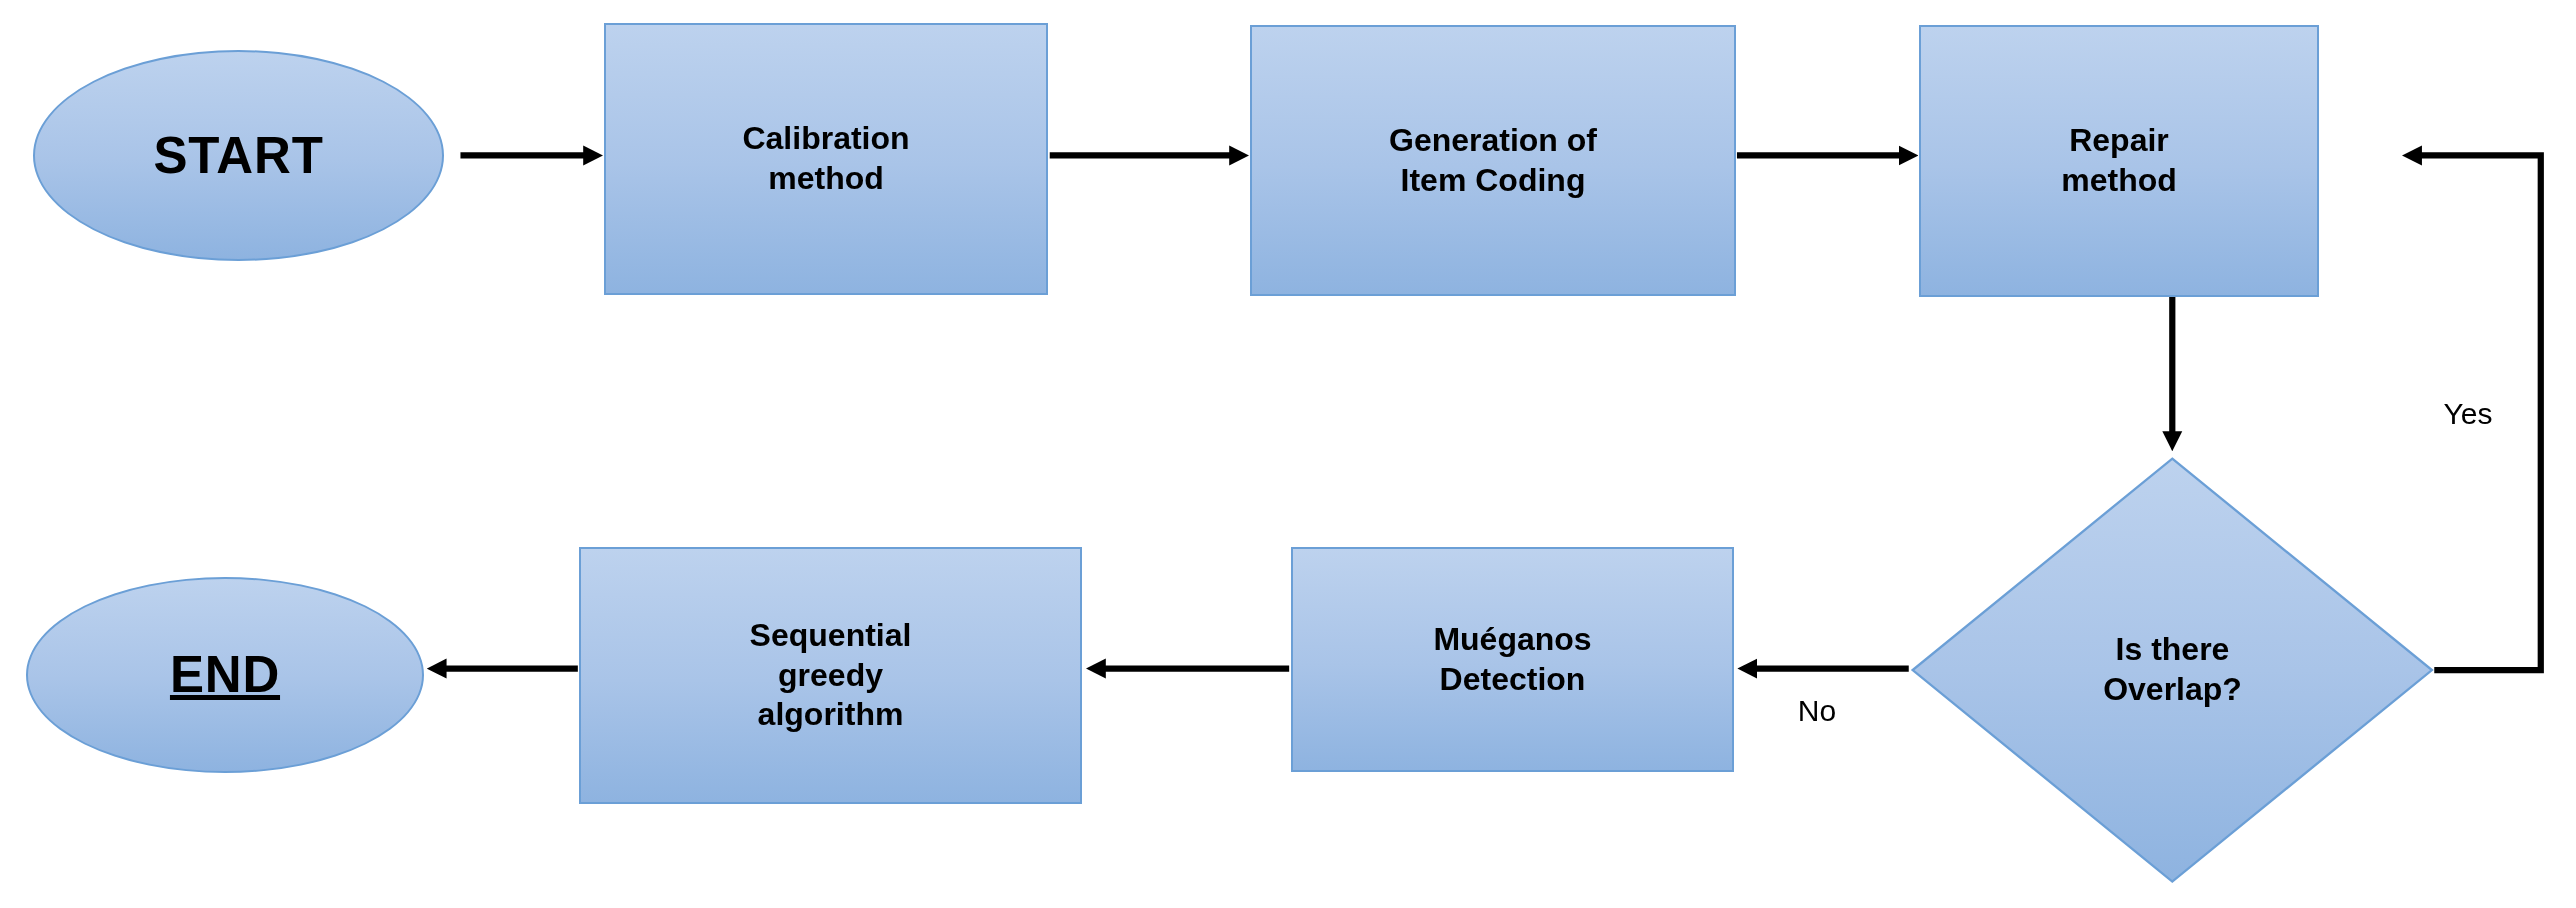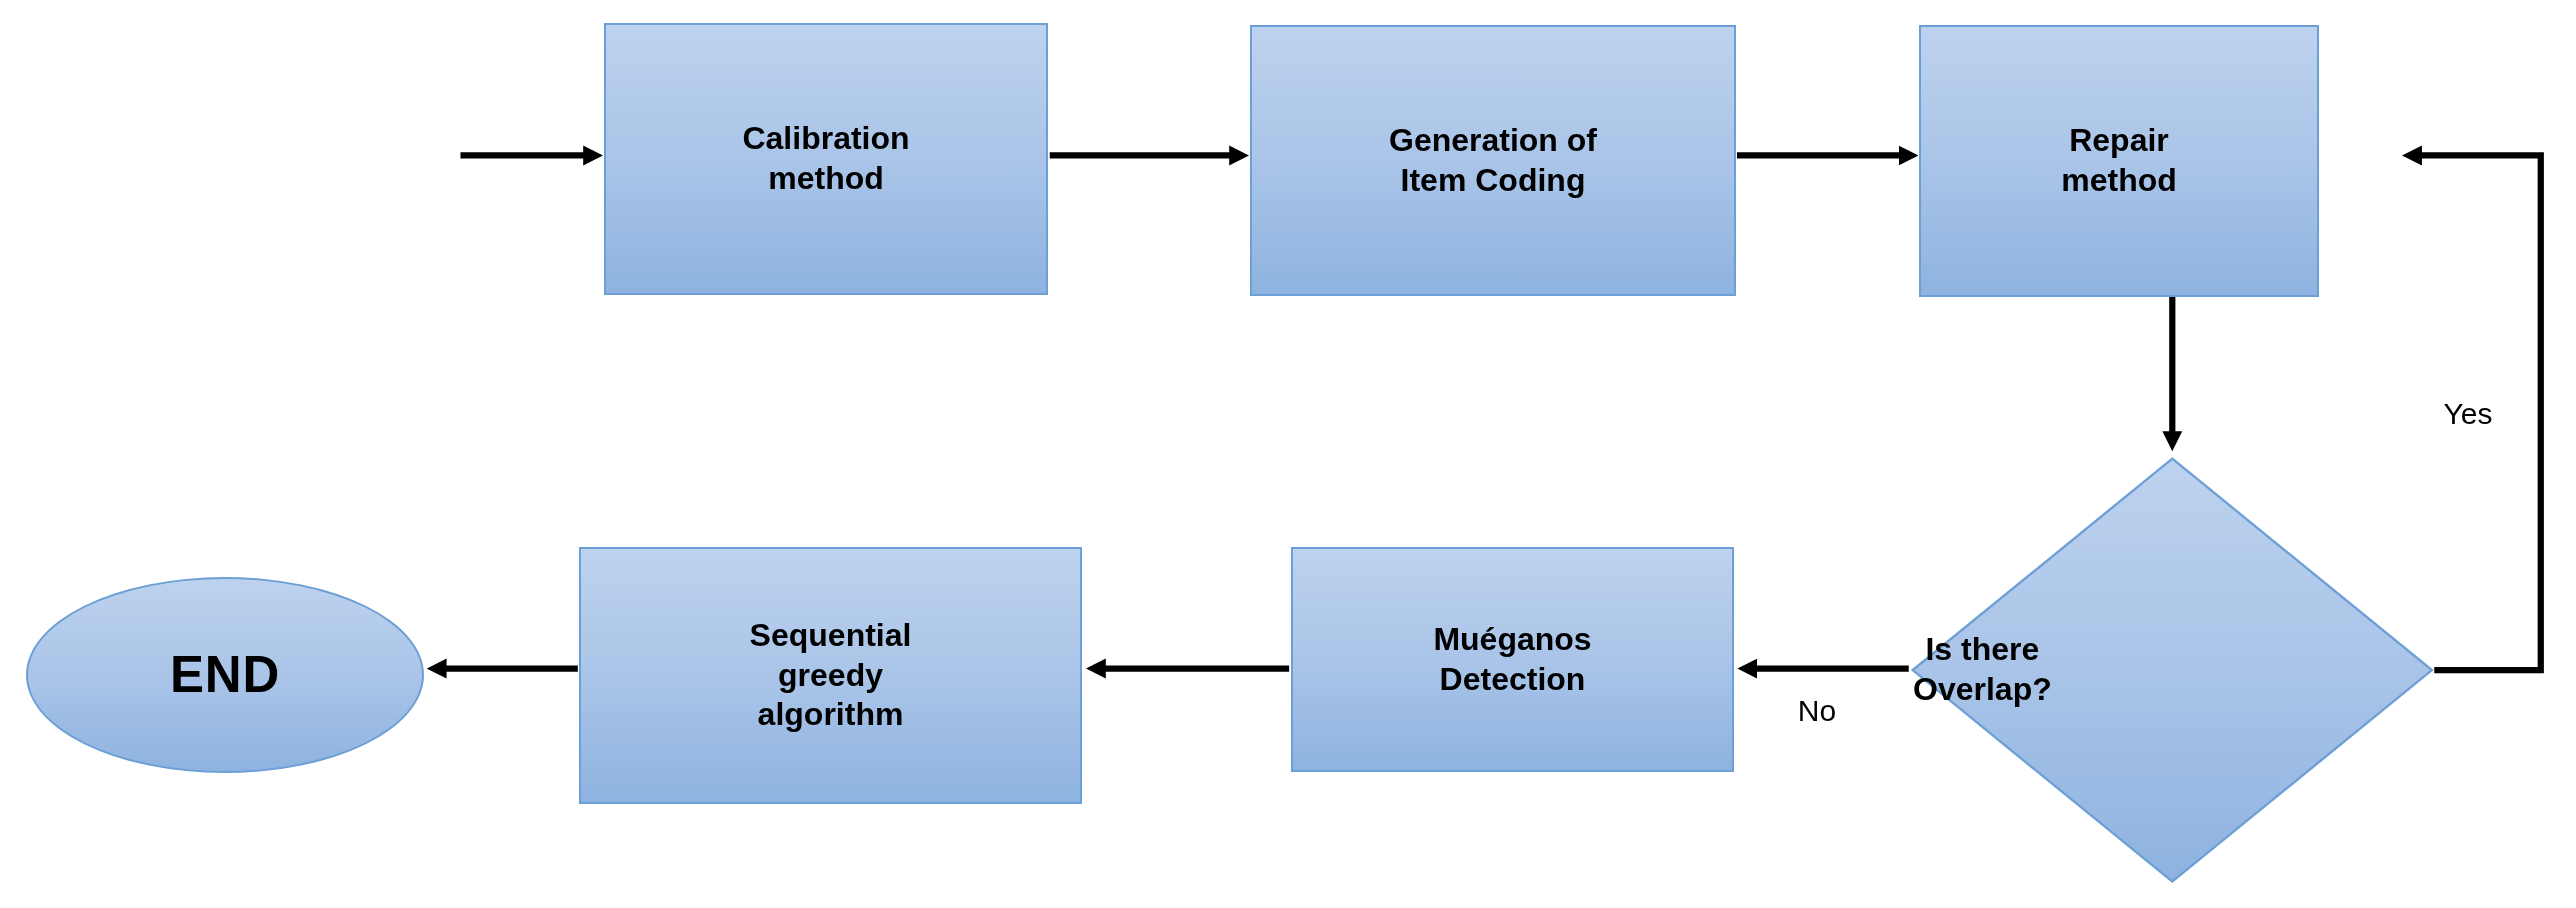--- a/index.html
+++ b/index.html
@@ -32,21 +32,21 @@
     text-align:center;
     font-weight:bold;
     font-size:32px;
     line-height:1.24;
     color:var(--text);
   }
   .terminal .node-label{font-size:51px;letter-spacing:0.8px;}
   .ellipse{border-radius:50%;}
   .decision-wrap{
     position:absolute;
-    display:flex;align-items:center;
+    display:flex;align-items:center;justify-content:center;
     background:transparent;border:none;
   }
   .edge-label{
     position:absolute;
     display:flex;align-items:center;justify-content:center;
     font-size:30px;font-weight:normal;color:var(--text);
     text-align:center;
   }
 </style>
 </head>
@@ -71,20 +71,23 @@
     <path class="wire" marker-end="url(#arrow)" d="M2234,200 L2447,200"></path>
     <path class="wire" marker-end="url(#arrow)" d="M2794,382 L2794,560"></path>
     <path class="wire" marker-end="url(#arrow)" d="M3131,862 L3268,862 L3268,200 L3110,200"></path>
     <path class="wire" marker-end="url(#arrow)" d="M2455,860 L2255,860"></path>
     <path class="wire" marker-end="url(#arrow)" d="M1658,860 L1417,860"></path>
     <path class="wire" marker-end="url(#arrow)" d="M743,860 L569,860"></path>
 
     <polygon points="2794,590 3128,862 2794,1134 2460,862" fill="url(#diamondFill)" stroke="#6b9fd6" stroke-width="3"></polygon>
   </svg>
 
+  <div class="node ellipse terminal" style="left:33px;top:50px;width:411px;height:211px;">
+    <div class="node-label">START</div>
+  </div>
 
   <div class="node" style="left:604px;top:23px;width:444px;height:272px;">
     <div class="node-label">Calibration
 method</div>
   </div>
 
   <div class="node" style="left:1250px;top:25px;width:486px;height:271px;">
     <div class="node-label">Generation of
 Item Coding</div>
   </div>
@@ -103,21 +106,21 @@
     <div class="node-label">Muéganos
 Detection</div>
   </div>
 
   <div class="node" style="left:579px;top:547px;width:503px;height:257px;">
     <div class="node-label">Sequential
 greedy
 algorithm</div>
   </div>
 
-  <div class="node ellipse terminal" style="left:26px;top:577px;width:398px;height:196px;">
+  <div class="node ellipse terminal" style="left:26px;top:577px;width:398px;height:196px;text-decoration:underline;">
     <div class="node-label">END</div>
   </div>
 
   <div class="edge-label" style="left:2406px;top:383px;width:124px;height:62px;">Yes</div>
 
   <div class="edge-label" style="left:1755px;top:680px;width:124px;height:62px;">No</div>
 
 </div>
 
 

